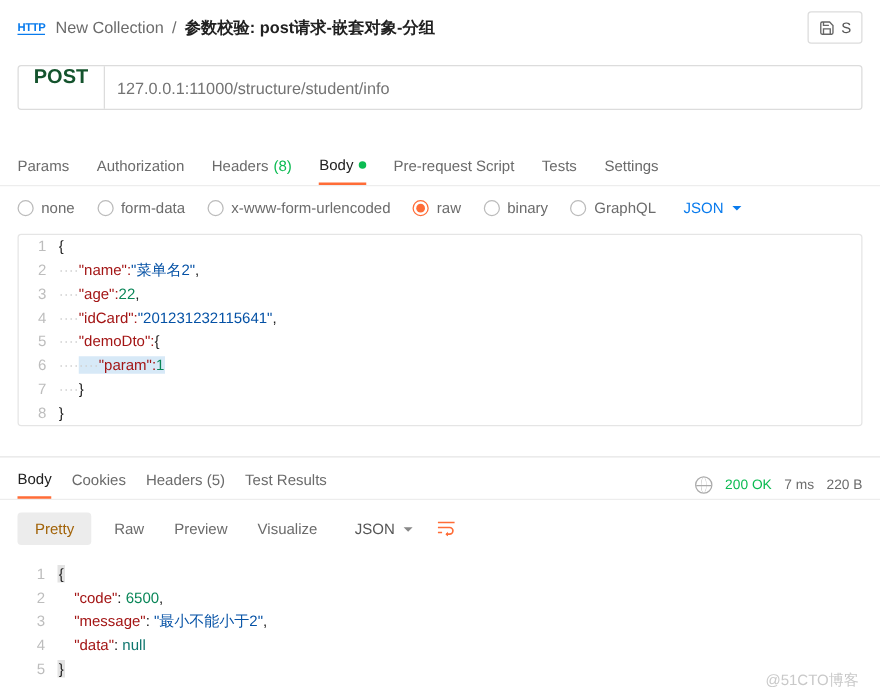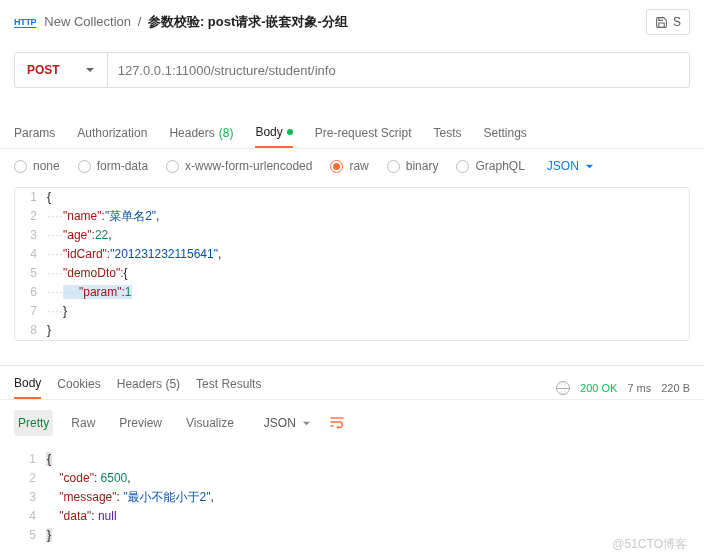--- a/index.html
+++ b/index.html
@@ -5,21 +5,21 @@
 * { box-sizing: border-box; margin: 0; padding: 0; font-family: -apple-system, BlinkMacSystemFont, "Segoe UI", Helvetica, Arial, sans-serif; }
 body { background: #fff; font-size: 12px; color: #212121; width: 704px; height: 559px; overflow: hidden; position: relative; }
 .header { display: flex; align-items: center; padding: 9px 14px 0 14px; gap: 8px; }
 .http-badge { font-size: 9px; font-weight: 700; color: #097bed; border-bottom: 1.5px solid #097bed; letter-spacing: -0.3px; }
 .bc { color: #6b6b6b; font-size: 13px; }
 .bc b { color: #212121; font-weight: 600; }
 .sep { color: #6b6b6b; margin: 0 3px; }
 .save-btn { margin-left: auto; display: flex; align-items: center; gap: 5px; border: 1px solid #dcdcdc; padding: 5px 8px; border-radius: 3px; color: #555; font-size: 12px; }
 .save-btn svg { width: 13px; height: 13px; }
 .urlbar { display: flex; margin: 17px 14px 0 14px; border: 1px solid #dcdcdc; border-radius: 3px; height: 36px; }
-.method { display: flex; align-items: center; gap: 25px; padding: 0 12px; border-right: 1px solid #dcdcdc; font-weight: 600; color: #b91c1c; font-size: 12px; }
+.method { display: flex; align-items: center; gap: 25px; padding: 0 12px; border-right: 1px solid #dcdcdc; font-weight: 600; color: #14532d; font-size: 16px; flex-direction: column; }
 .method svg { width: 10px; height: 10px; fill: #666; }
 .url { flex: 1; display: flex; align-items: center; padding: 0 10px; color: #737373; font-size: 13px; }
 .tabs { display: flex; gap: 22px; padding: 14px 14px 0 14px; font-size: 12px; color: #6b6b6b; }
 .tab { padding-bottom: 7px; cursor: pointer; display: flex; align-items: center; gap: 4px; margin-top: 23px; }
 .tab.active { color: #212121; border-bottom: 2px solid #ff6c37; }
 .dot-g { width: 6px; height: 6px; border-radius: 50%; background: #0cbb52; display: inline-block; }
 .count-g { color: #0cbb52; }
 .divider { height: 1px; background: #ededed; margin: 0 0 0 0; }
 .bodytypes { display: flex; align-items: center; gap: 18px; padding: 10px 14px; font-size: 12px; color: #6b6b6b; flex-wrap: wrap; }
 .radio { display: flex; align-items: center; gap: 6px; }
@@ -30,34 +30,34 @@
 .json-dd svg { width: 9px; height: 9px; fill: #097bed; }
 .codebox { border: 1px solid #e5e5e5; border-radius: 3px; margin: 4px 14px 0 14px; font-family: Consolas, Monaco, monospace; font-size: 12px; line-height: 19px; overflow: hidden; }
 .code-row { display: flex; }
 .ln { width: 32px; text-align: right; padding-right: 10px; color: #bdbdbd; user-select: none; flex-shrink: 0; }
 .cc { white-space: pre; }
 .cc .ws { color: #d0d0d0; }
 .cc .key { color: #a31515; }
 .cc .col { color: #a31515; }
 .cc .str { color: #0451a5; }
 .cc .num { color: #098658; }
-.cc .kw { color: #4c1d95; }
+.cc .kw { color: #0f766e; }
 .cc .br { color: #212121; }
 .hl { background: #d7e9f7; }
 .resp-split { border-top: 1px solid #e5e5e5; margin-top: 24px; padding-top: 4px; }
 .resp-tabs { display: flex; align-items: center; gap: 16px; padding: 6px 14px 0 14px; font-size: 12px; color: #6b6b6b; }
 .resp-tab { padding-bottom: 7px; }
 .resp-tab.active { color: #212121; border-bottom: 2px solid #ff6c37; }
 .resp-status { margin-left: auto; display: flex; align-items: center; gap: 10px; font-size: 11px; color: #6b6b6b; }
 .ok { color: #0cbb52; }
 .globe { width: 14px; height: 14px; border: 1px solid #aaa; border-radius: 50%; position: relative; }
 .globe::before { content: ""; position: absolute; inset: 0; border-left: 1px solid #aaa; border-right: 1px solid #aaa; border-radius: 50%; transform: scaleX(0.4); }
 .globe::after { content: ""; position: absolute; left: 0; right: 0; top: 50%; border-top: 1px solid #aaa; }
 .viewbar { display: flex; align-items: center; gap: 0; padding: 10px 14px; font-size: 12px; color: #6b6b6b; }
-.viewsel { background: #ececec; border-radius: 3px; padding: 6px 4px; color: #15803d; margin-right: 18px; }
+.viewsel { background: #ececec; border-radius: 3px; padding: 6px 14px; color: #a16207; margin-right: 18px; }
 .vopt { margin-right: 24px; }
 .dd2 { display: flex; align-items: center; gap: 6px; margin-left: 6px; color: #555; }
 .dd2 svg { width: 9px; height: 9px; fill: #888; }
 .iconbtn { margin-left: 18px; color: #ff6c37; }
 .iconbtn svg { width: 16px; height: 14px; }
 .resp-code { margin: 4px 14px 0 14px; font-family: Consolas, Monaco, monospace; font-size: 12px; line-height: 19px; }
 .respln { width: 32px; text-align: right; padding-right: 10px; color: #bdbdbd; user-select: none; flex-shrink: 0; }
 .cursor-brace { background: #e3e3e3; padding: 0 1px; }
 .watermark { position: absolute; right: 17px; bottom: 6px; color: #c9c9c9; font-size: 12px; }
 </style>

